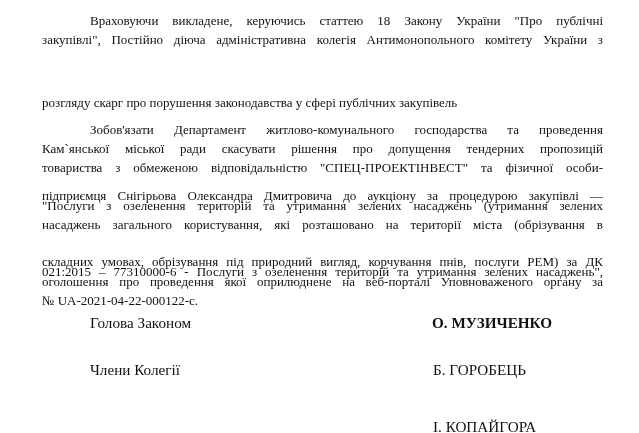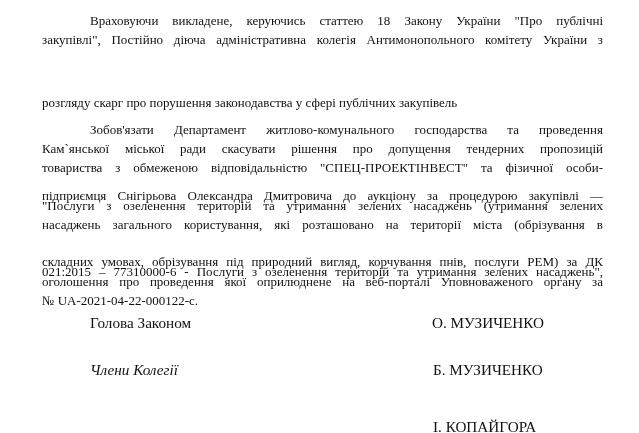--- a/index.html
+++ b/index.html
@@ -34,19 +34,19 @@
     <div class="line" style="top:215px;">насаджень загального користування, які розташовано на території міста (обрізування в</div>
     <div class="line" style="top:216px;margin-top:36px;">складних умовах, обрізування під природний вигляд, корчування пнів, послуги РЕМ) за ДК</div>
     <div class="line" style="top:262px;">021:2015 – 77310000-6 - Послуги з озеленення територій та утримання зелених насаджень",</div>
     <div class="line" style="top:272px;">оголошення про проведення якої оприлюднене на веб-порталі Уповноваженого органу за</div>
     <div class="line last" style="top:291px;">№ UA-2021-04-22-000122-с.</div>
   </div>
 
 
   <div>
     <div class="free" style="left:90px; top:313px;">Голова Законом</div>
-    <div class="free" style="left:432px; top:313px;">О. МУЗИЧЕНКО</div>
-    <div class="free" style="left:90px; top:360px;font-style:italic;">Члени Колегії</div>
-    <div class="free" style="left:433px; top:360px;">Б. МУЗИЧЕНКО</div>
+    <div class="free" style="left:432px; top:313px;font-weight:bold;">О. МУЗИЧЕНКО</div>
+    <div class="free" style="left:90px; top:360px;">Члени Колегії</div>
+    <div class="free" style="left:433px; top:360px;">Б. ГОРОБЕЦЬ</div>
     <div class="free" style="left:433px; top:406px;margin-top:11px;">І. КОПАЙГОРА</div>
   </div>
 
 </div>
 
 </body></html>

